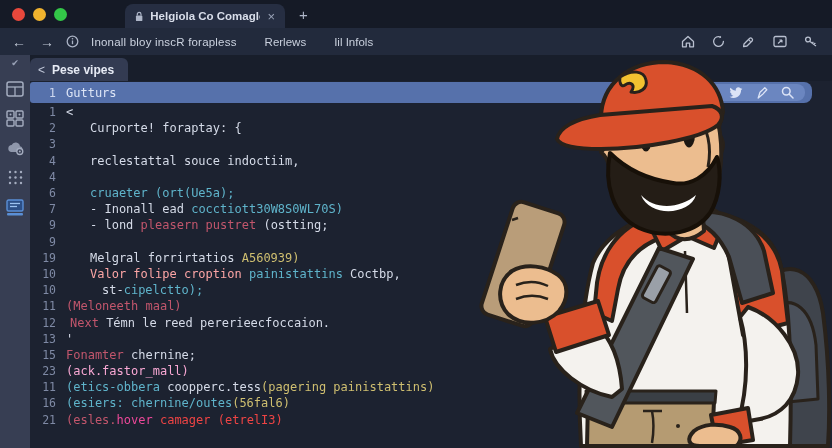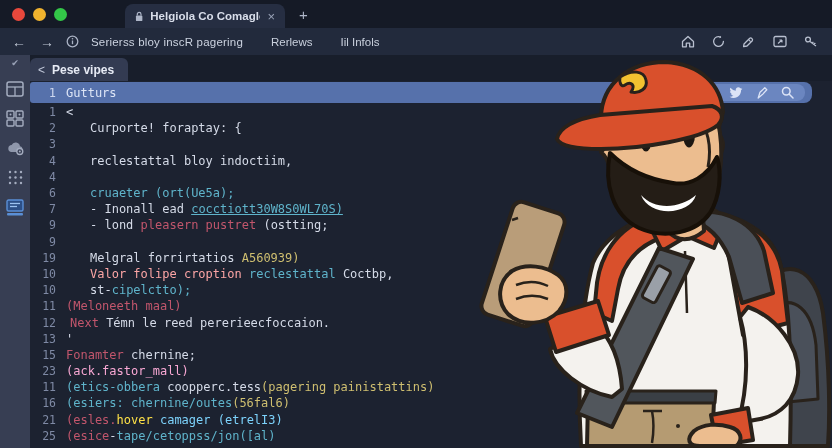--- a/index.html
+++ b/index.html
@@ -78,21 +78,21 @@
   <div class="navbar">
     <span class="nav-arrow">←</span>
     <span class="nav-arrow">→</span>
     <span class="nav-ico">
       <svg width="13" height="13" viewBox="0 0 13 13">
         <circle cx="6.5" cy="6.5" r="5.3" fill="none" stroke="#aab2c4" stroke-width="1.3"></circle>
         <line x1="6.5" y1="5.5" x2="6.5" y2="9.2" stroke="#aab2c4" stroke-width="1.3"></line>
         <circle cx="6.5" cy="3.7" r="0.8" fill="#aab2c4"></circle>
       </svg>
     </span>
-    <span class="url-text">Serierss bloy inscR pagering</span>
+    <span class="url-text">Inonall bloy inscR forapless</span>
     <span class="menu-item">Rerlews</span>
     <span class="menu-item">Iil Infols</span>
     <div class="nav-right">
       <span>
         <svg width="14" height="13" viewBox="0 0 14 13">
             <path d="M1.5 6.5 L7 1.5 L12.5 6.5 V11.8 H8.7 V8.2 H5.3 V11.8 H1.5 Z" fill="none" stroke="#b9c0d0" stroke-width="1.3" stroke-linejoin="round"></path>
           </svg>
       </span>
       <span>
         <svg width="13" height="13" viewBox="0 0 13 13">
@@ -208,38 +208,37 @@
                 <line x1="8.3" y1="8.3" x2="12" y2="12" stroke="#dbe3f6" stroke-width="1.5" stroke-linecap="round"></line>
               </svg>
           </span>
         </div>
       </div>
 
       <div class="code">
           <div class="code-line"><span class="gutter">1</span><span class="ct" style="padding-left: 0px;"><span style="color: rgb(213, 219, 232);">&lt;</span></span></div>
           <div class="code-line"><span class="gutter">2</span><span class="ct" style="padding-left: 24px;"><span style="color: rgb(213, 219, 232);">Curporte! foraptay: {</span></span></div>
           <div class="code-line"><span class="gutter">3</span><span class="ct" style="padding-left: 24px;"></span></div>
-          <div class="code-line"><span class="gutter">4</span><span class="ct" style="padding-left: 24px;"><span style="color: rgb(213, 219, 232);">reclestattal bloy indoctiim,</span></span></div>
+          <div class="code-line"><span class="gutter">4</span><span class="ct" style="padding-left: 24px;"><span style="color: rgb(213, 219, 232);">reclestattal souce indoctiim,</span></span></div>
           <div class="code-line"><span class="gutter">4</span><span class="ct" style="padding-left: 24px;"></span></div>
           <div class="code-line"><span class="gutter">6</span><span class="ct" style="padding-left: 24px;"><span style="color: rgb(95, 180, 203);">cruaeter (ort(Ue5a);</span></span></div>
-          <div class="code-line"><span class="gutter">7</span><span class="ct" style="padding-left: 24px;"><span style="color: rgb(213, 219, 232); text-align: center;">- Inonall ead </span><span style="color: rgb(95, 180, 203); text-decoration: underline;">cocctiott30W8S0WL70S)</span></span></div>
+          <div class="code-line"><span class="gutter">7</span><span class="ct" style="padding-left: 24px;"><span style="color: rgb(213, 219, 232); text-align: center;">- Inonall ead </span><span style="color: rgb(95, 180, 203);">cocctiott30W8S0WL70S)</span></span></div>
           <div class="code-line"><span class="gutter">9</span><span class="ct" style="padding-left: 24px;"><span style="color: rgb(213, 219, 232);">- lond </span><span style="color: rgb(194, 86, 108);">pleasern pustret </span><span style="color: rgb(213, 219, 232);">(ostting;</span></span></div>
           <div class="code-line"><span class="gutter">9</span><span class="ct" style="padding-left: 24px;"></span></div>
           <div class="code-line"><span class="gutter">19</span><span class="ct" style="padding-left: 24px;"><span style="color: rgb(213, 219, 232);">Melgral forrirtatios </span><span style="color: rgb(207, 191, 112);">A560939)</span></span></div>
-          <div class="code-line"><span class="gutter">10</span><span class="ct" style="padding-left: 24px;"><span style="color: #fca5a5;">Valor folipe croption </span><span style="color: rgb(95, 180, 203);">reclestattal </span><span style="color: rgb(213, 219, 232);">Coctbp,</span></span></div>
-          <div class="code-line"><span class="gutter">10</span><span class="ct" style="padding-left: 24px;"><span style="color: rgb(213, 219, 232);">st-</span><span style="color: rgb(95, 180, 203);">cipelctto);</span></span></div>
+          <div class="code-line"><span class="gutter">10</span><span class="ct" style="padding-left: 24px;"><span style="color: #fca5a5;">Valor folipe croption </span><span style="color: rgb(95, 180, 203);">painistattins </span><span style="color: rgb(213, 219, 232);">Coctbp,</span></span></div>
+          <div class="code-line"><span class="gutter">10</span><span class="ct" style="padding-left: 24px;"><span style="color: rgb(213, 219, 232); margin-left: 12px;">st-</span><span style="color: rgb(95, 180, 203);">cipelctto);</span></span></div>
           <div class="code-line"><span class="gutter">11</span><span class="ct" style="padding-left: 0px;"><span style="color: rgb(194, 86, 108);">(Meloneeth maal)</span></span></div>
           <div class="code-line"><span class="gutter">12</span><span class="ct" style="padding-left: 4px;"><span style="color: rgb(194, 86, 108);">Next </span><span style="color: rgb(213, 219, 232);">Témn le reed pererieecfoccaion.</span></span></div>
           <div class="code-line"><span class="gutter">13</span><span class="ct" style="padding-left: 0px;"><span style="color: rgb(213, 219, 232);">'</span></span></div>
           <div class="code-line"><span class="gutter">15</span><span class="ct" style="padding-left: 0px;"><span style="color: rgb(194, 86, 108);">Fonamter </span><span style="color: rgb(213, 219, 232);">chernine;</span></span></div>
           <div class="code-line"><span class="gutter">23</span><span class="ct" style="padding-left: 0px;"><span style="color: #f9a8d4;">(ack.fastor_mall)</span></span></div>
           <div class="code-line"><span class="gutter">11</span><span class="ct" style="padding-left: 0px;"><span style="color: rgb(95, 180, 203);">(etics-obbera </span><span style="color: rgb(213, 219, 232);">coopperc.tess</span><span style="color: rgb(207, 191, 112);">(pagering painistattins)</span></span></div>
           <div class="code-line"><span class="gutter">16</span><span class="ct" style="padding-left: 0px;"><span style="color: rgb(95, 180, 203);">(esiers: chernine/outes</span><span style="color: rgb(207, 191, 112);">(56fal6)</span></span></div>
-          <div class="code-line"><span class="gutter">21</span><span class="ct" style="padding-left: 0px;"><span style="color: rgb(194, 86, 108);">(esles.</span><span style="color: #fde047;">hover </span><span style="color: #7dd3fc;">camager (etrelI3)</span></span></div>
-          <div class="code-line"><span class="gutter">25</span><span class="ct" style="padding-left: 0px;"><span style="color: rgb(194, 86, 108);">(esice</span><span style="color: rgb(213, 219, 232);">-</span><span style="color: rgb(95, 180, 203);">tape/cetoppss/jon([al)</span></span></div>
+          <div class="code-line"><span class="gutter">21</span><span class="ct" style="padding-left: 0px;"><span style="color: rgb(194, 86, 108);">(esles.</span><span style="color: #ec4899;">hover </span><span style="color: #ef4444;">camager (etrelI3)</span></span></div>
         </div>
     </div>
   </div>
 
   <div class="mascot">
     <svg width="372" height="393" viewBox="0 0 372 393">
       <g stroke="#29221b" stroke-width="4" stroke-linejoin="round">
 
         <g>
           <path d="M301,232 C326,200 356,212 363,258 C370,312 370,362 368,391 L298,391 C291,336 289,280 301,232 Z" fill="#3f444c"></path>

